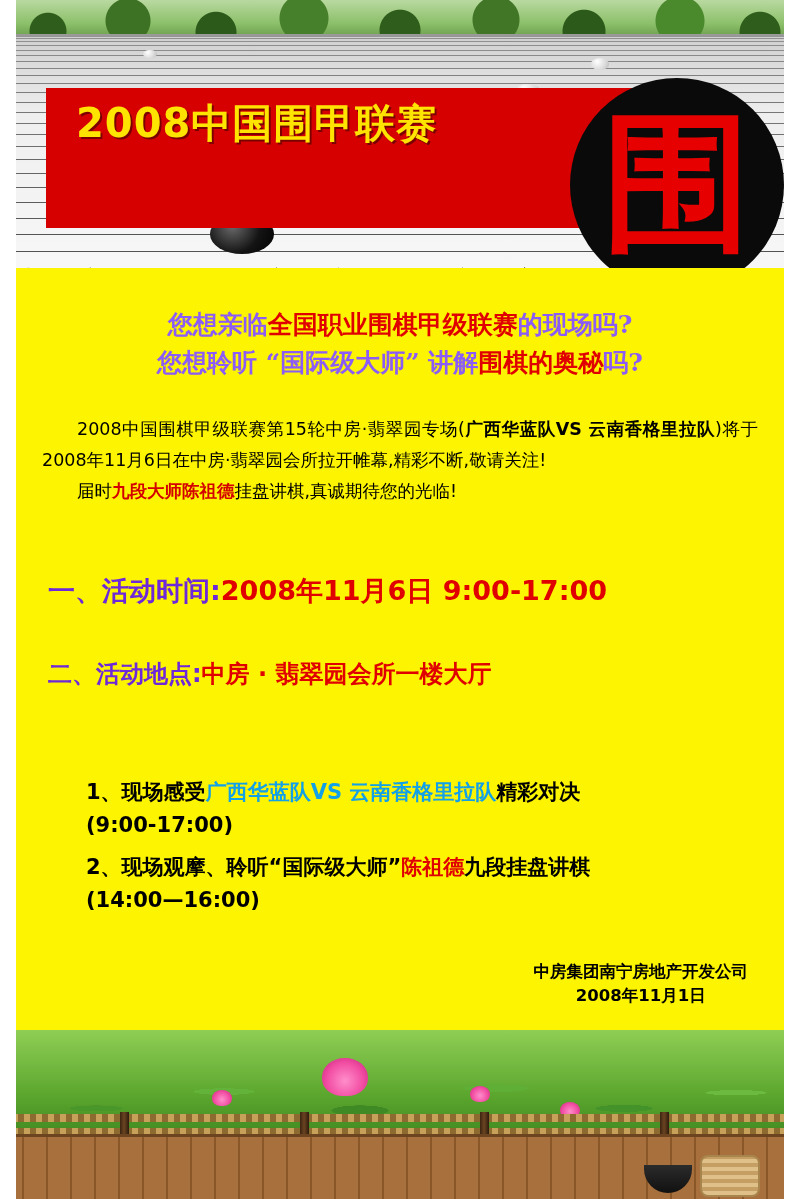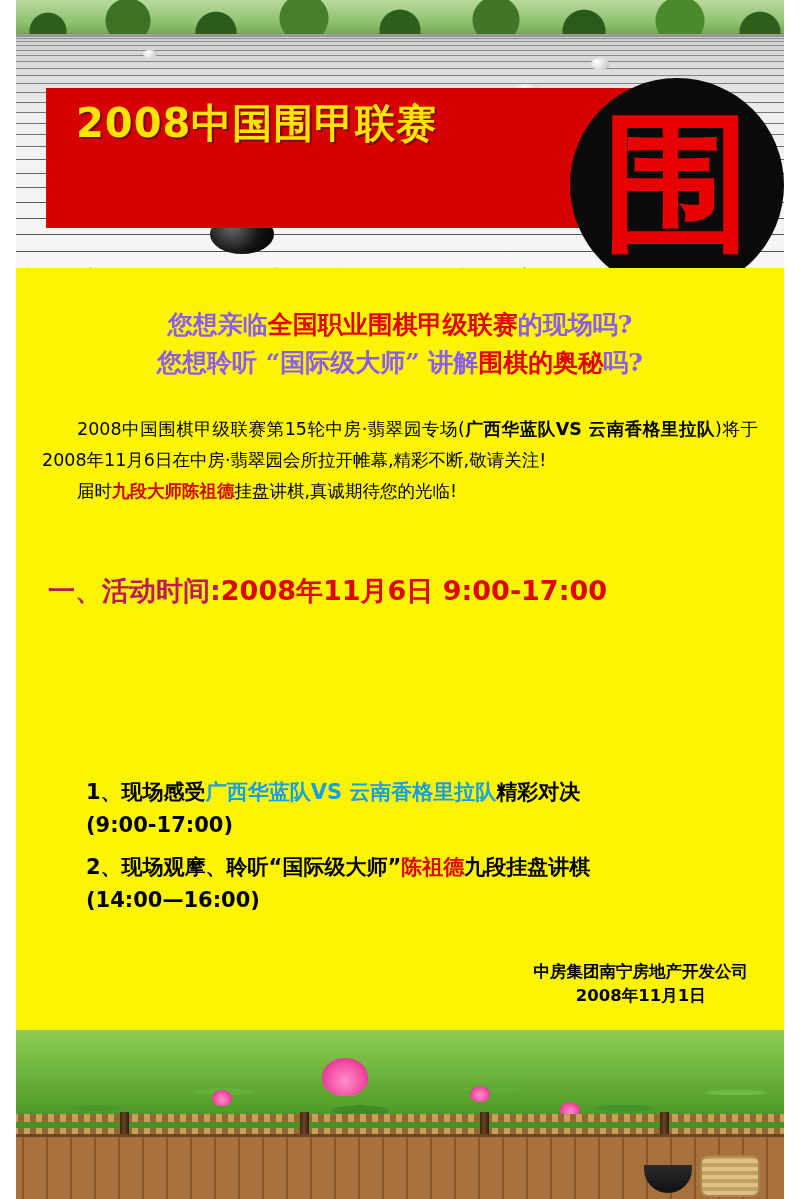--- a/index.html
+++ b/index.html
@@ -101,21 +101,21 @@
   .para .b{font-weight:bold;}
   .para .red{color:#d40000;font-weight:bold;}
   .para .indent{display:block;text-indent:2em;}
   .item{
     position:absolute;left:48px;font-weight:bold;white-space:nowrap;
     font-family:"DejaVu Sans","Liberation Sans",sans-serif;
   }
   .item-1{top:305px;font-size:27px;}
   .item-2{top:390px;font-size:24px;}
   .item-3{top:472px;font-size:24px;}
-  .item .lbl{color:#be185d;}
+  .item .lbl{color:#6d28d9;}
   .item .val-red{color:#e00000;}
   .sub{
     position:absolute;left:86px;font-weight:bold;font-size:21px;color:#000;
     white-space:nowrap;font-family:"DejaVu Sans","Liberation Sans",sans-serif;
   }
   .sub-1{top:510px;}
   .sub-1b{top:545px;}
   .sub-2{top:585px;}
   .sub-2b{top:620px;}
   .blue{color:#12a0e8;}
@@ -258,20 +258,23 @@
 
     <div class="para">
       <span class="indent"><span>2008中国围棋甲级联赛第15轮中房·翡翠园专场(</span><span class="b">广西华蓝队VS 云南香格里拉队</span><span>)将于2008年11月6日在中房·翡翠园会所拉开帷幕,精彩不断,敬请关注!</span></span>
       <span class="indent"><span>届时</span><span class="red">九段大师陈祖德</span><span>挂盘讲棋,真诚期待您的光临!</span></span>
     </div>
 
     <div class="item item-1">
       <span class="lbl">一、活动时间:</span><span class="val-red">2008年11月6日   9:00-17:00</span>
     </div>
 
+    <div class="item item-2">
+      <span class="lbl">二、活动地点:</span><span class="val-red">中房 · 翡翠园会所一楼大厅</span>
+    </div>
 
 
     <div class="sub sub-1">
       <span>1、现场感受</span><span class="blue">广西华蓝队VS 云南香格里拉队</span><span>精彩对决</span>
     </div>
     <div class="sub sub-1b">(9:00-17:00)</div>
 
     <div class="sub sub-2">
       <span>2、现场观摩、聆听“国际级大师”</span><span class="redb">陈祖德</span><span>九段挂盘讲棋</span>
     </div>

